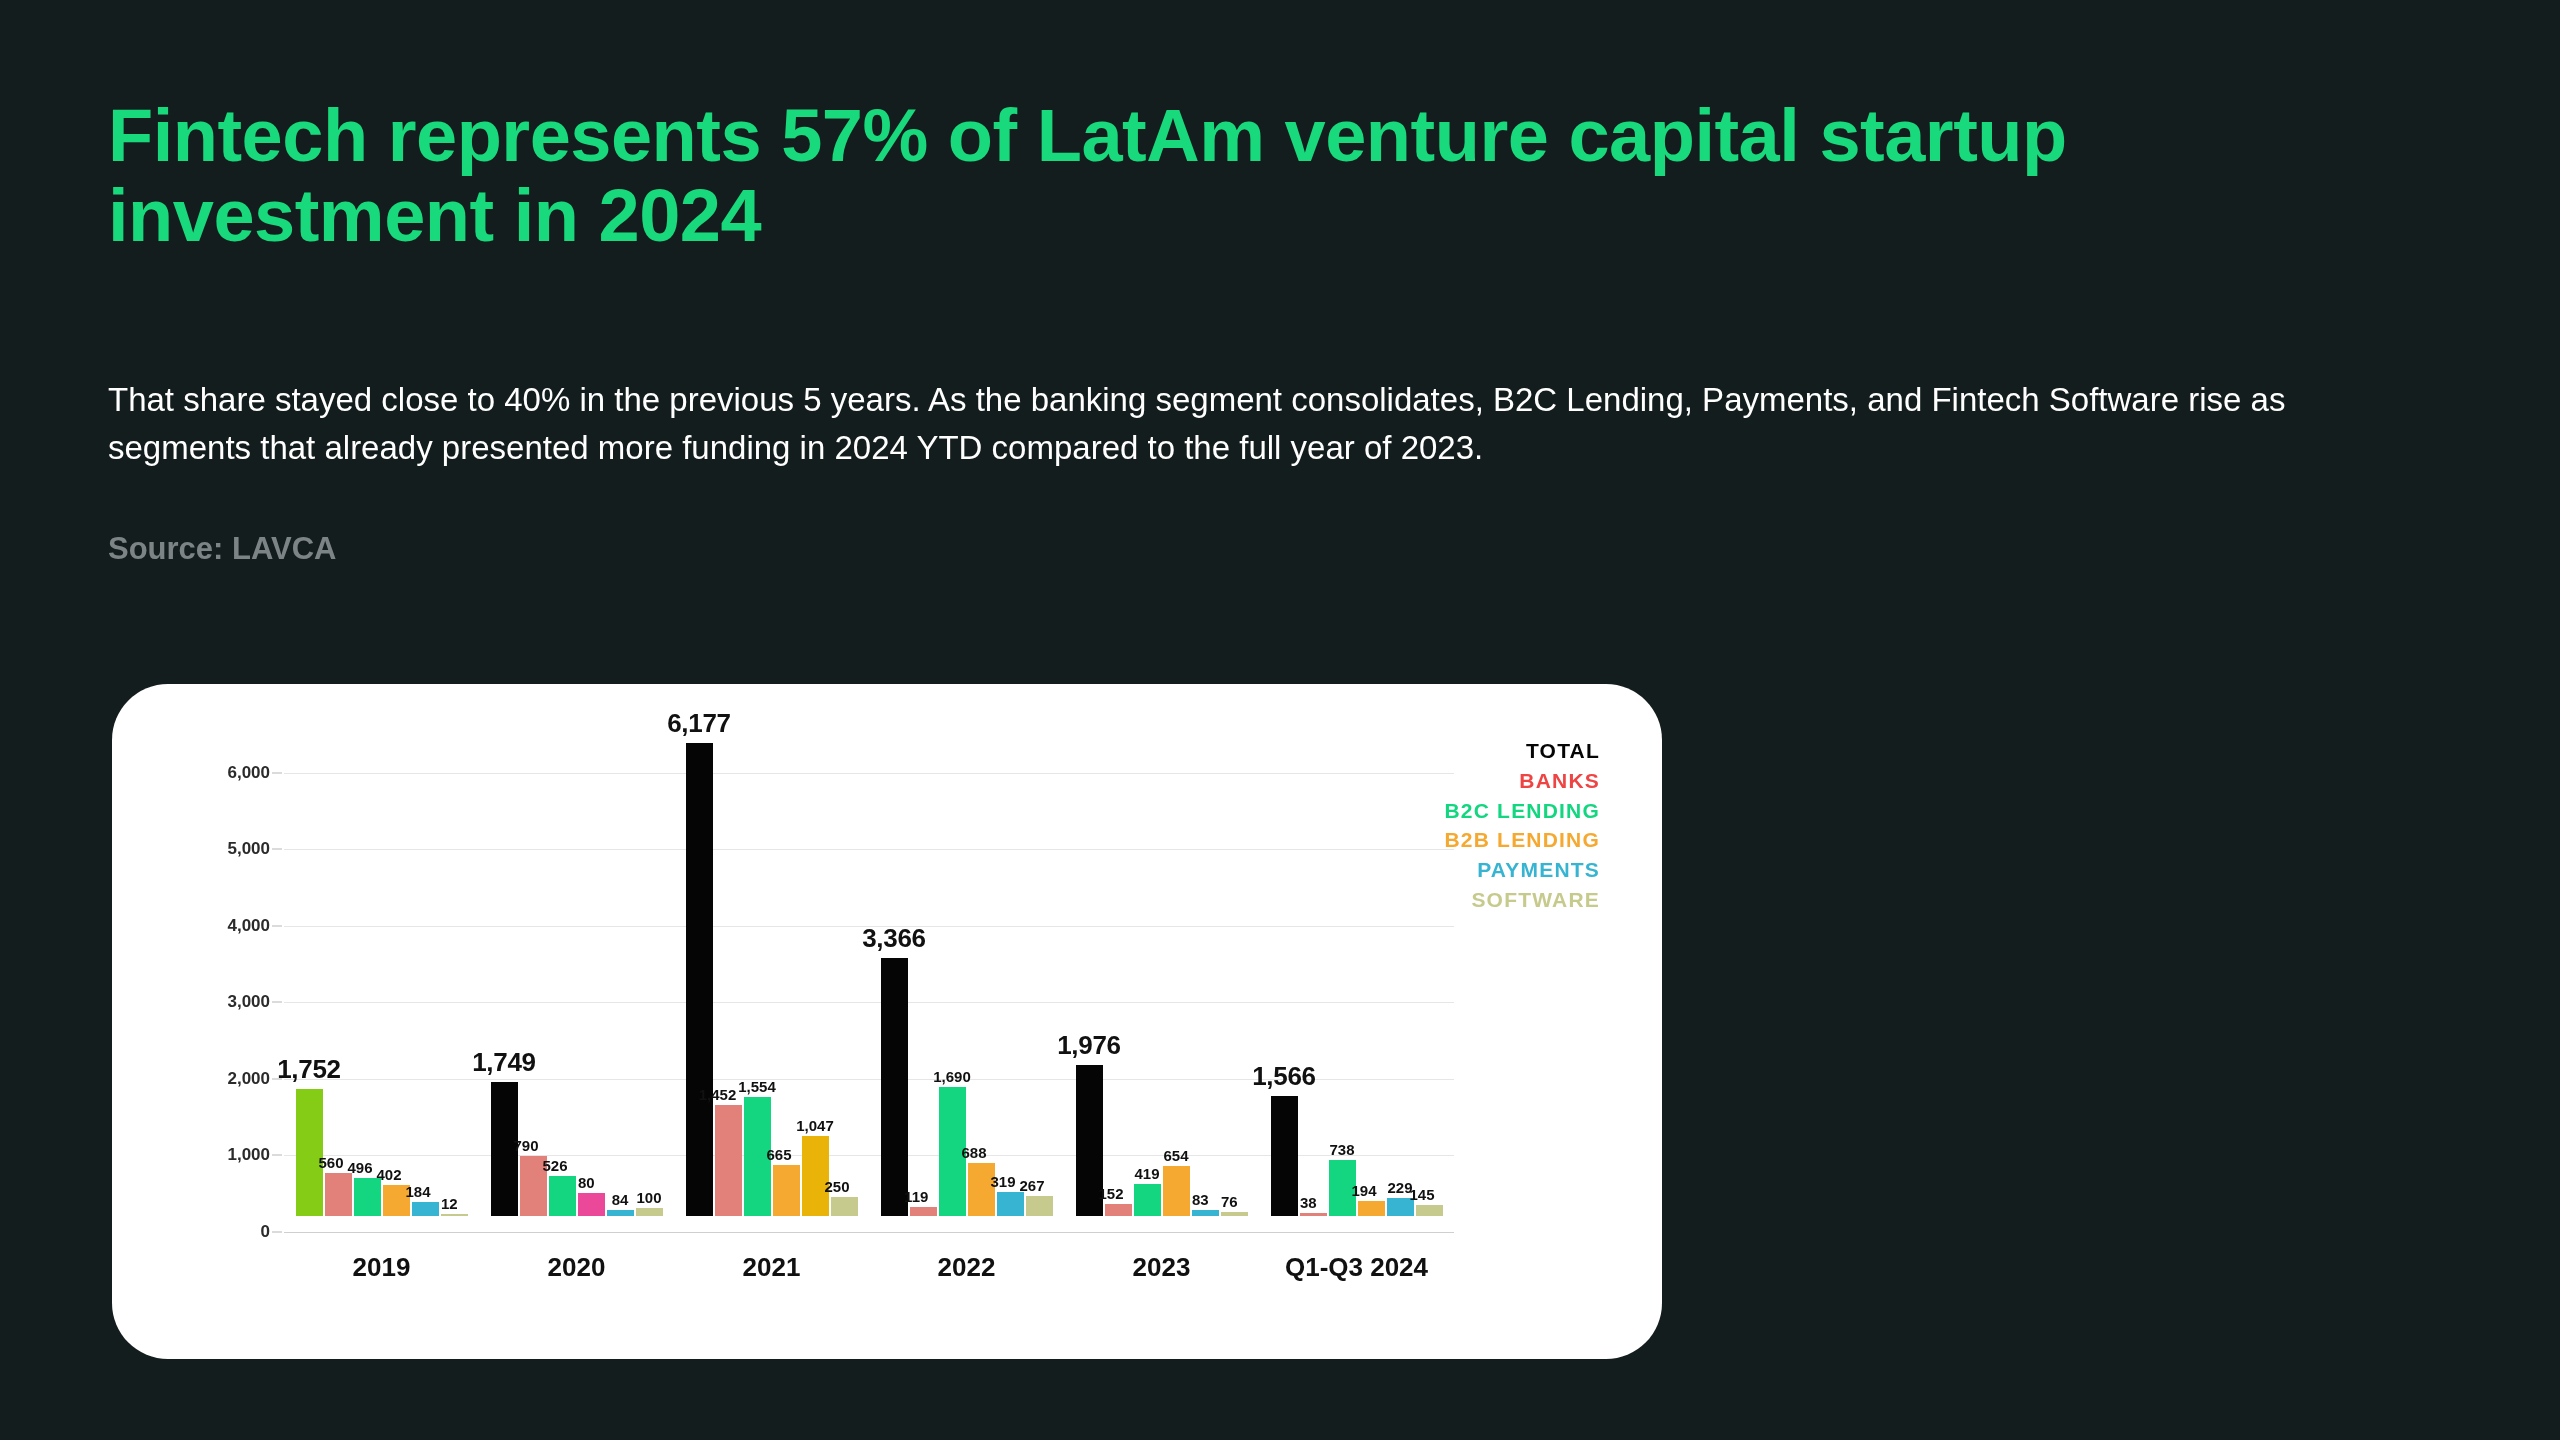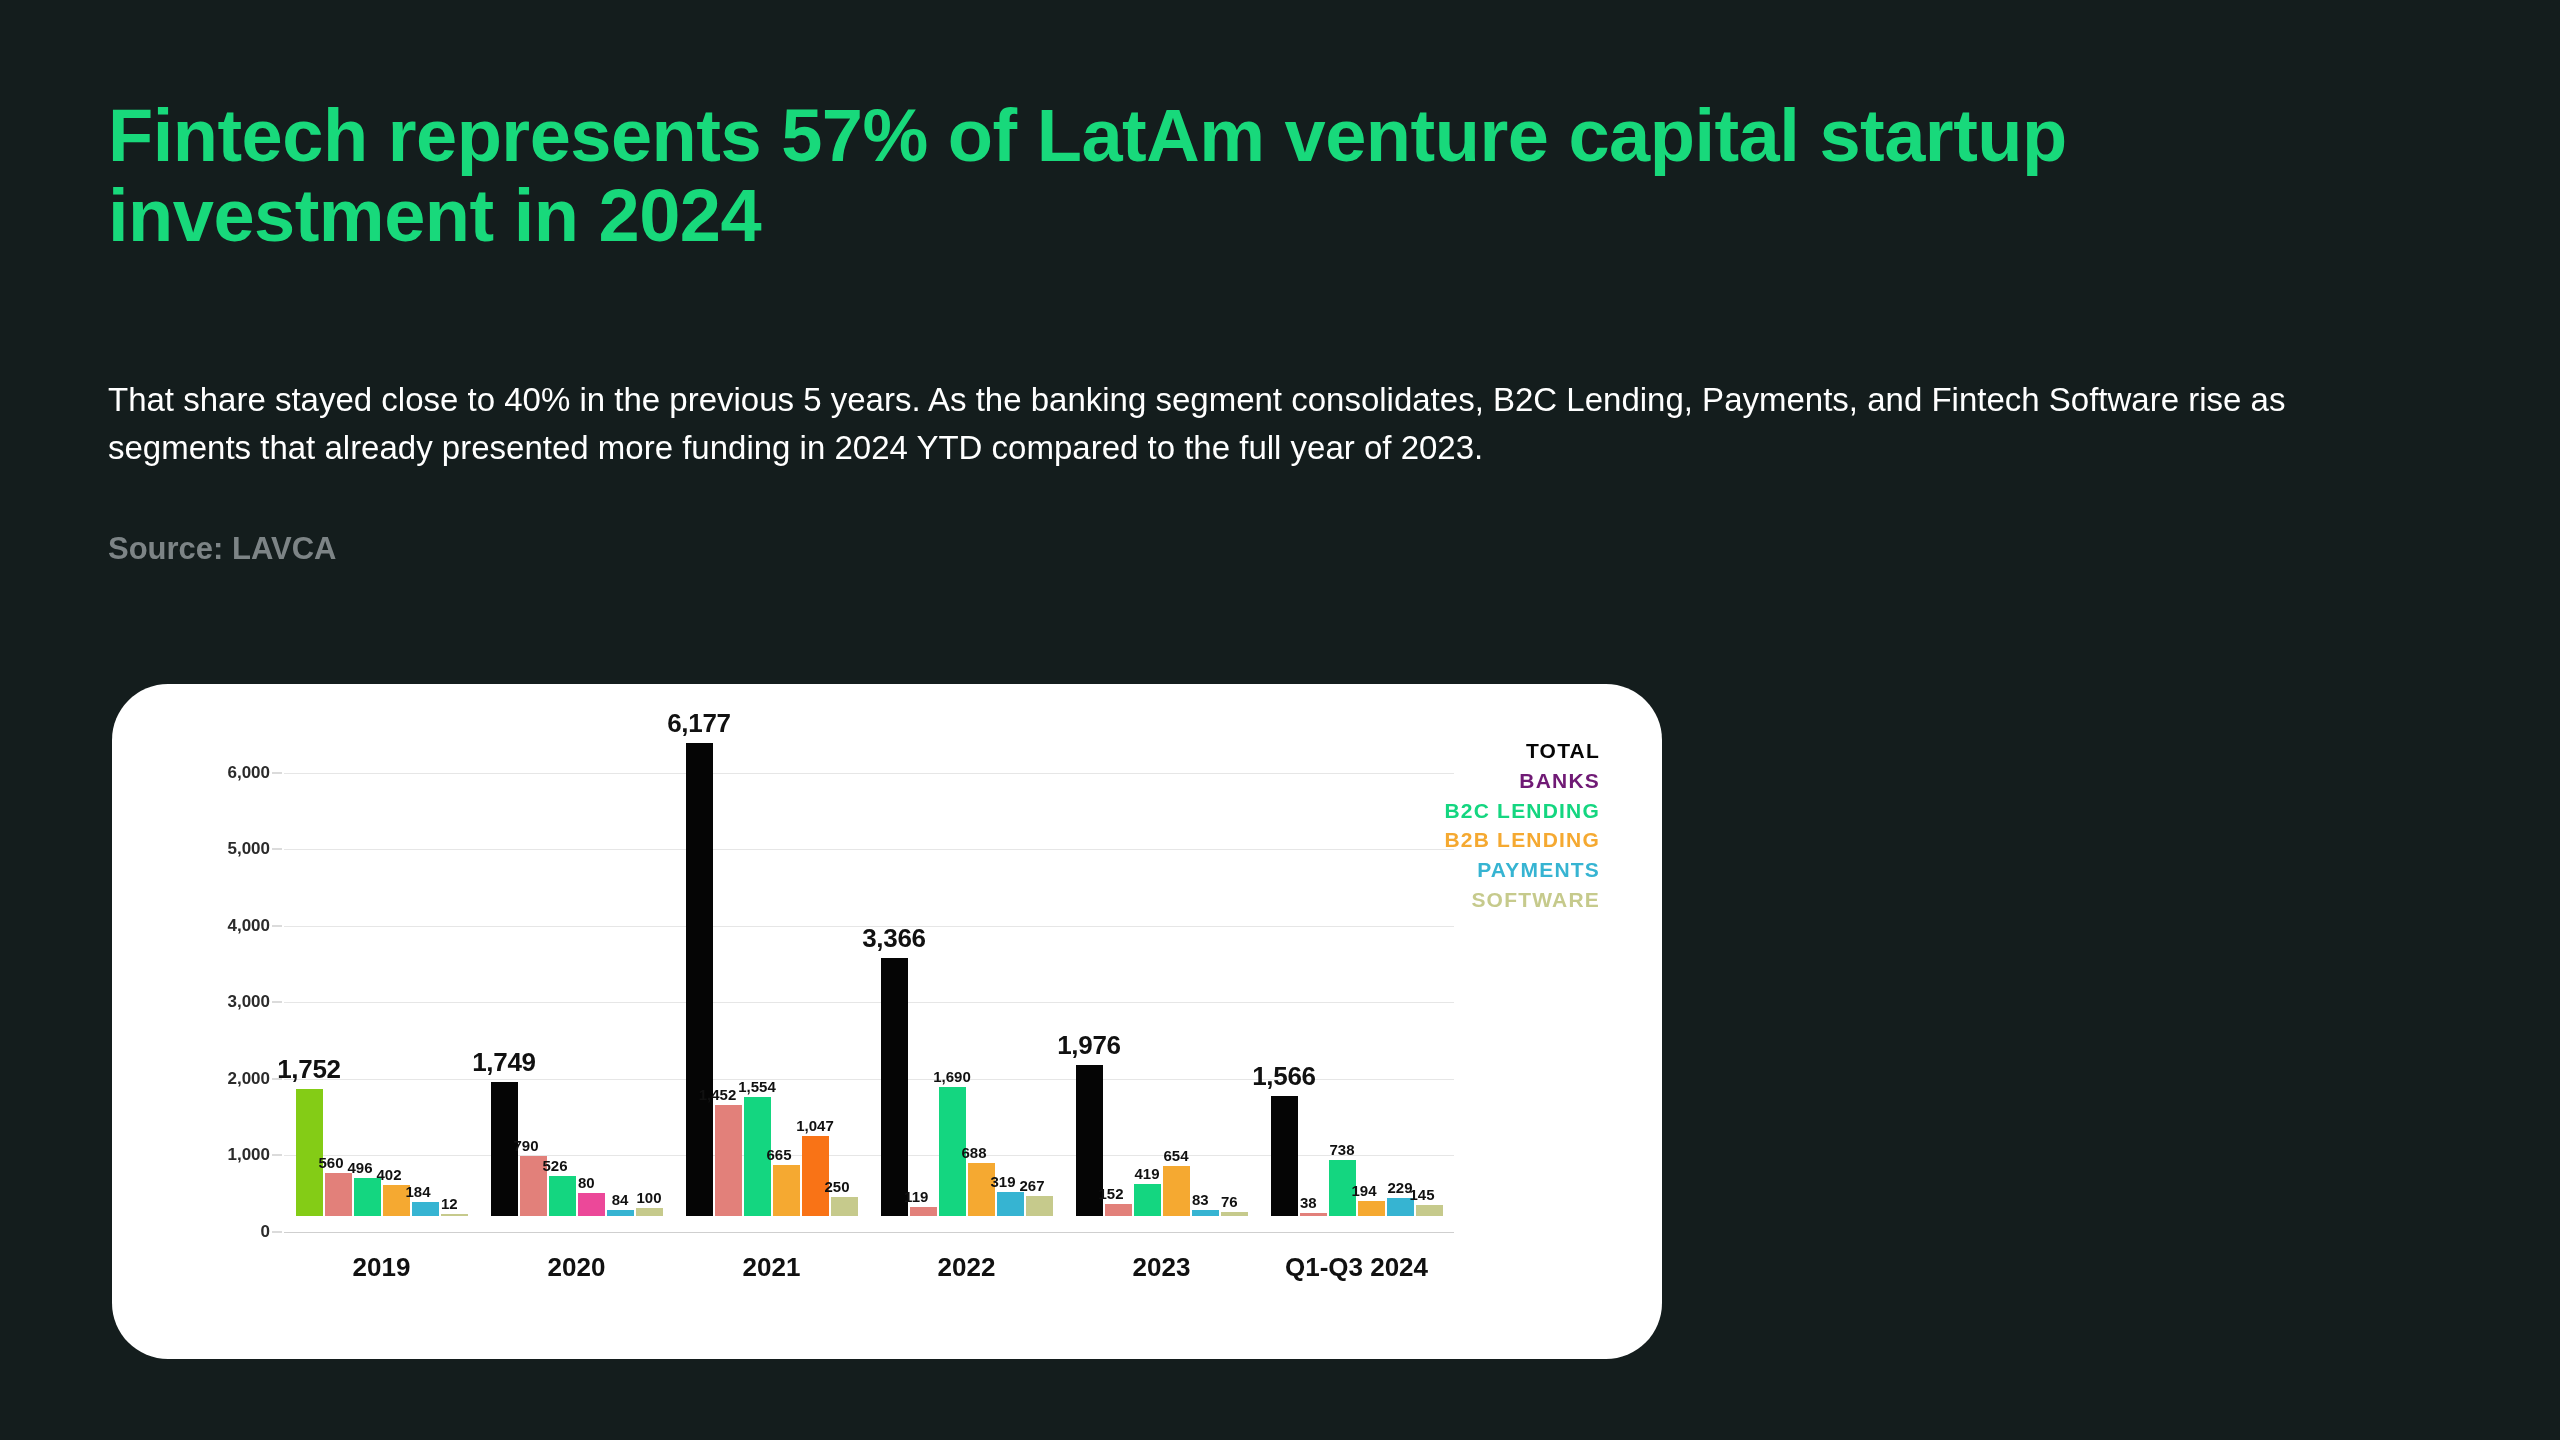--- a/index.html
+++ b/index.html
@@ -302,21 +302,21 @@
               <div class="bar" style="height: 118.978px; background: rgb(20, 214, 128);">
                 <div class="bar-label">1,554</div>
               </div>
             </div>
             <div class="bar-wrap">
               <div class="bar" style="height: 50.9141px; background: rgb(245, 169, 49);">
                 <div class="bar-label nudge-left">665</div>
               </div>
             </div>
             <div class="bar-wrap">
-              <div class="bar" style="height: 80.1609px; background: #f97316;">
+              <div class="bar" style="height: 80.1609px; background: #eab308;">
                 <div class="bar-label">1,047</div>
               </div>
             </div>
             <div class="bar-wrap">
               <div class="bar" style="height: 19.1406px; background: rgb(198, 202, 140);">
                 <div class="bar-label nudge-left">250</div>
               </div>
             </div>
             <div class="xlabel">2021</div>
           </div>
@@ -416,21 +416,21 @@
               <div class="bar" style="height: 11.1016px; background: rgb(198, 202, 140);">
                 <div class="bar-label nudge-left">145</div>
               </div>
             </div>
             <div class="xlabel">Q1-Q3 2024</div>
           </div>
         </div>
     </div>
     <div id="legend">
         <div class="legend-item" style="color: rgb(5, 5, 5);">TOTAL</div>
-        <div class="legend-item" style="color: #701a75;">BANKS</div>
+        <div class="legend-item" style="color: #ef4444;">BANKS</div>
         <div class="legend-item" style="color: rgb(20, 214, 128);">B2C LENDING</div>
         <div class="legend-item" style="color: rgb(245, 169, 49);">B2B LENDING</div>
         <div class="legend-item" style="color: rgb(54, 180, 210);">PAYMENTS</div>
         <div class="legend-item" style="color: rgb(198, 202, 140);">SOFTWARE</div>
       </div>
   </div>
 
 </div>
 
 </body></html>

